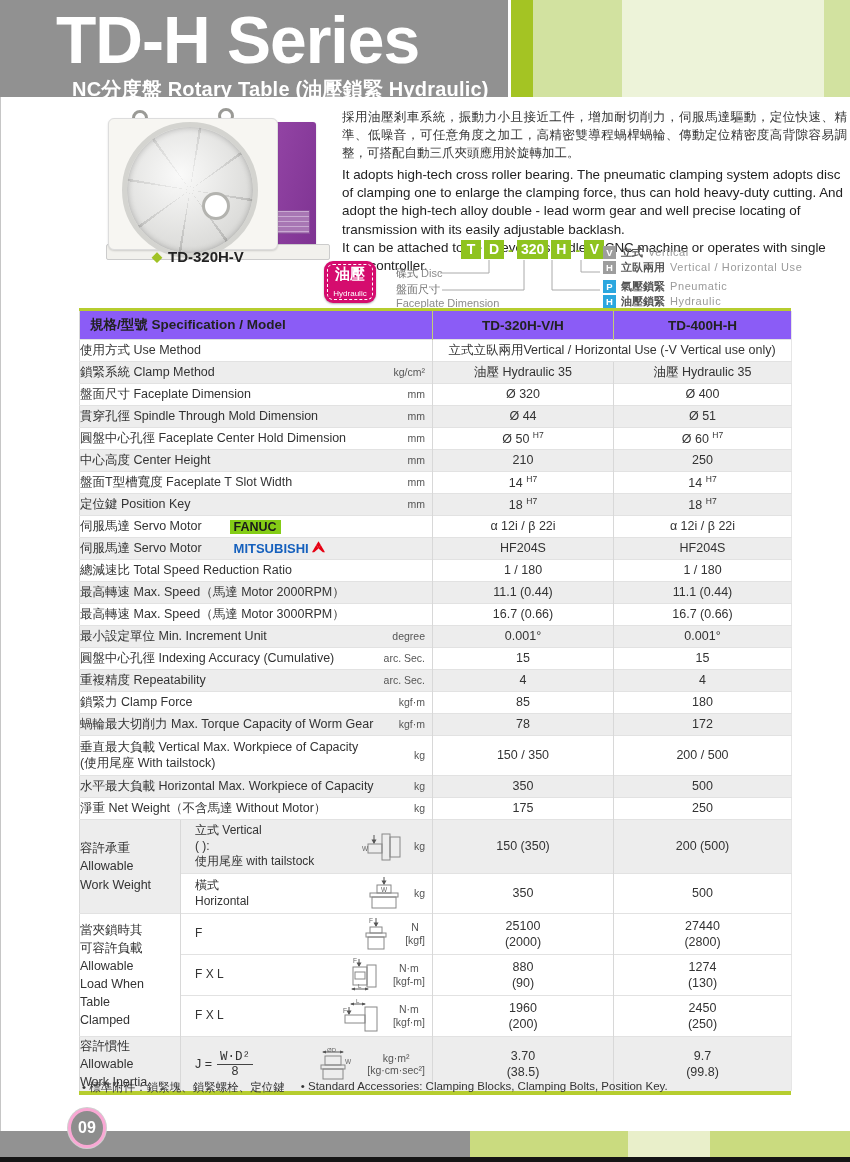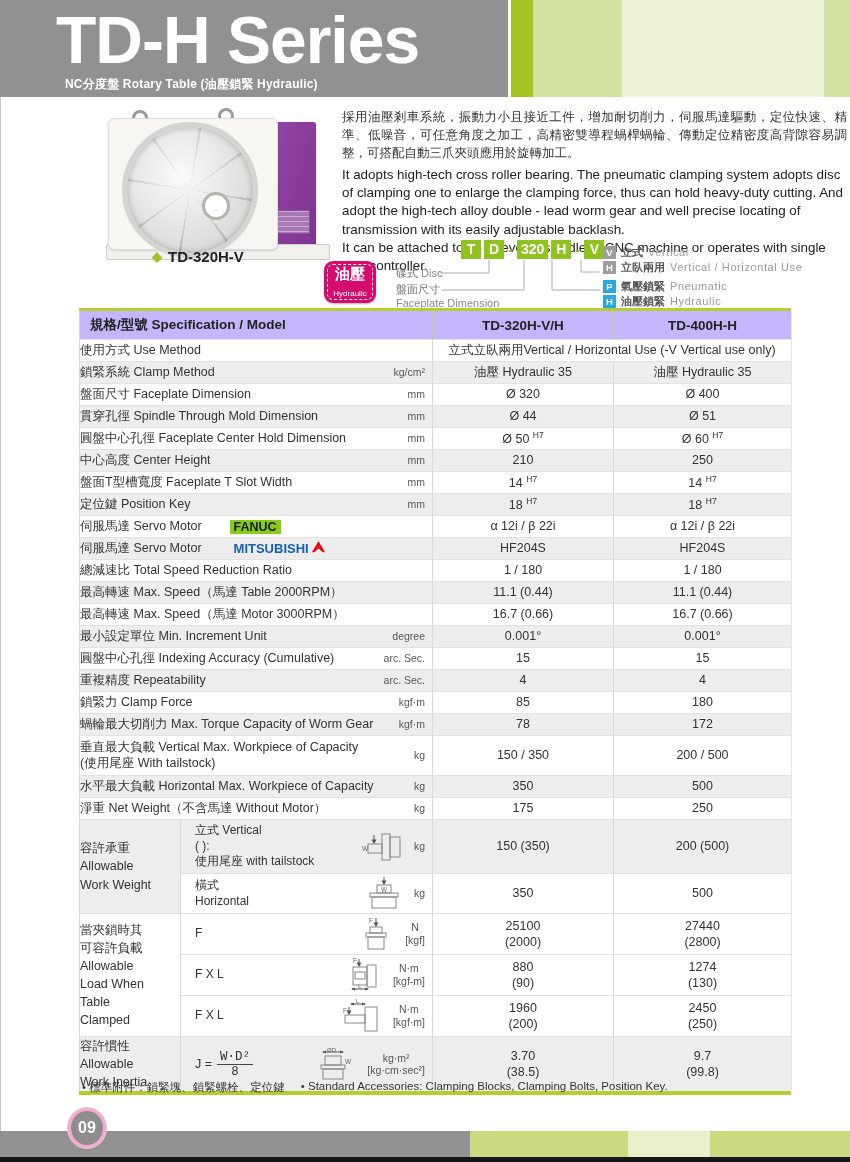--- a/index.html
+++ b/index.html
@@ -5,21 +5,21 @@
   html,body{margin:0;padding:0;background:#fff;}
   .page{position:relative;width:850px;height:1162px;background:#fff;overflow:hidden;
         font-family:"Liberation Sans", sans-serif;color:#333;}
   
   .hdr-gray{position:absolute;left:0;top:0;width:508px;height:97px;background:#919191;}
   .hdr-green1{position:absolute;left:511px;top:0;width:22px;height:97px;background:#a4c423;}
   .hdr-green2{position:absolute;left:533px;top:0;width:89px;height:97px;background:#d2e2a0;}
   .hdr-green3{position:absolute;left:622px;top:0;width:202px;height:97px;background:#edf3d9;}
   .hdr-green4{position:absolute;left:824px;top:0;width:26px;height:97px;background:#d2e2a0;}
   .hdr-title{position:absolute;left:56px;top:6px;font-size:66px;font-weight:bold;color:#fff;line-height:1.05;letter-spacing:-1px;}
-  .hdr-sub{position:absolute;left:65px;top:76px;font-size:12px;font-weight:bold;color:#fff;letter-spacing:.2px;}
+  .hdr-sub{position:absolute;left:72px;top:76px;font-size:20px;font-weight:bold;color:#fff;letter-spacing:.2px;}
   .left-line{position:absolute;left:0;top:97px;width:1px;height:1036px;background:#c6c6c6;}
   
   .machine{position:absolute;left:100px;top:110px;width:235px;height:150px;}
   .m-bolt{position:absolute;width:10px;height:10px;border:3px solid #9a9a96;border-radius:50%;background:#fff;}
   .m-body{position:absolute;left:8px;top:8px;width:168px;height:130px;background:#f7f6f2;border:1px solid #ddd;border-radius:6px;box-shadow:0 1px 2px rgba(0,0,0,.15);}
   .m-disc{position:absolute;left:22px;top:12px;width:126px;height:126px;border-radius:50%;
           border:5px solid #d4d4d0;
           background:
             radial-gradient(circle at 42% 38%, rgba(255,255,255,.8), rgba(0,0,0,.10)),
             repeating-conic-gradient(from 8deg,#b9b9b6 0deg 2.5deg,#e6e6e3 2.5deg 45deg);
@@ -55,21 +55,21 @@
   .lg-key{width:13px;height:13px;display:flex;align-items:center;justify-content:center;
           color:#fff;font-size:9.5px;font-weight:bold;flex:0 0 13px;}
   .lg-gray{background:#9d9d9d;}
   .lg-blue{background:#2ba7df;}
   .lg-zh{font-size:11px;font-weight:bold;color:#555;}
   .lg-en{font-size:11px;color:#9a9a9a;letter-spacing:.6px;}
   
   .tblwrap{position:absolute;left:79px;top:308px;width:712px;}
   .bar-green{height:3px;background:#b6cd2f;}
   table.spec{width:712px;border-collapse:collapse;table-layout:fixed;border-left:1px solid #d9d9d9;border-right:1px solid #e6e6e6;}
-  table.spec th{background:#c4b5fd;height:26px;font-size:13.5px;font-weight:bold;color:#222;}
+  table.spec th{background:#8b5cf6;height:26px;font-size:13.5px;font-weight:bold;color:#222;}
   th.h-lbl{text-align:left;padding-left:10px;}
   th.h-val{text-align:center;border-left:1px solid #c3cf74;}
   table.spec td{font-size:12.5px;color:#333;border-top:1px solid #e2e2e2;padding:0;vertical-align:middle;}
   tr.shade{background:#ededed;}
   tr.r{height:22px;}
   tr.tall{height:40px;}
   td.lbl{padding-left:10px;}
   .lblwrap{display:flex;align-items:center;width:100%;}
   .lbltext{white-space:pre-line;line-height:1.25;}
   .unit{margin-left:auto;padding-right:7px;font-size:10.5px;color:#555;white-space:pre-line;text-align:center;line-height:1.2;}
@@ -316,21 +316,21 @@
               <div class="lblwrap">
                 <span class="lbltext">總減速比  Total Speed Reduction Ratio</span>
               </div>
             </td>
             <td class="val">1 / 180</td>
             <td class="val">1 / 180</td>
           </tr>
           <tr class="r shade">
             <td colspan="2" class="lbl">
               <div class="lblwrap">
-                <span class="lbltext">最高轉速  Max. Speed（馬達 Table 2000RPM）</span>
+                <span class="lbltext">最高轉速  Max. Speed（馬達 Motor 2000RPM）</span>
               </div>
             </td>
             <td class="val">11.1 (0.44)</td>
             <td class="val">11.1 (0.44)</td>
           </tr>
           <tr class="r">
             <td colspan="2" class="lbl">
               <div class="lblwrap">
                 <span class="lbltext">最高轉速  Max. Speed（馬達 Motor 3000RPM）</span>
               </div>

